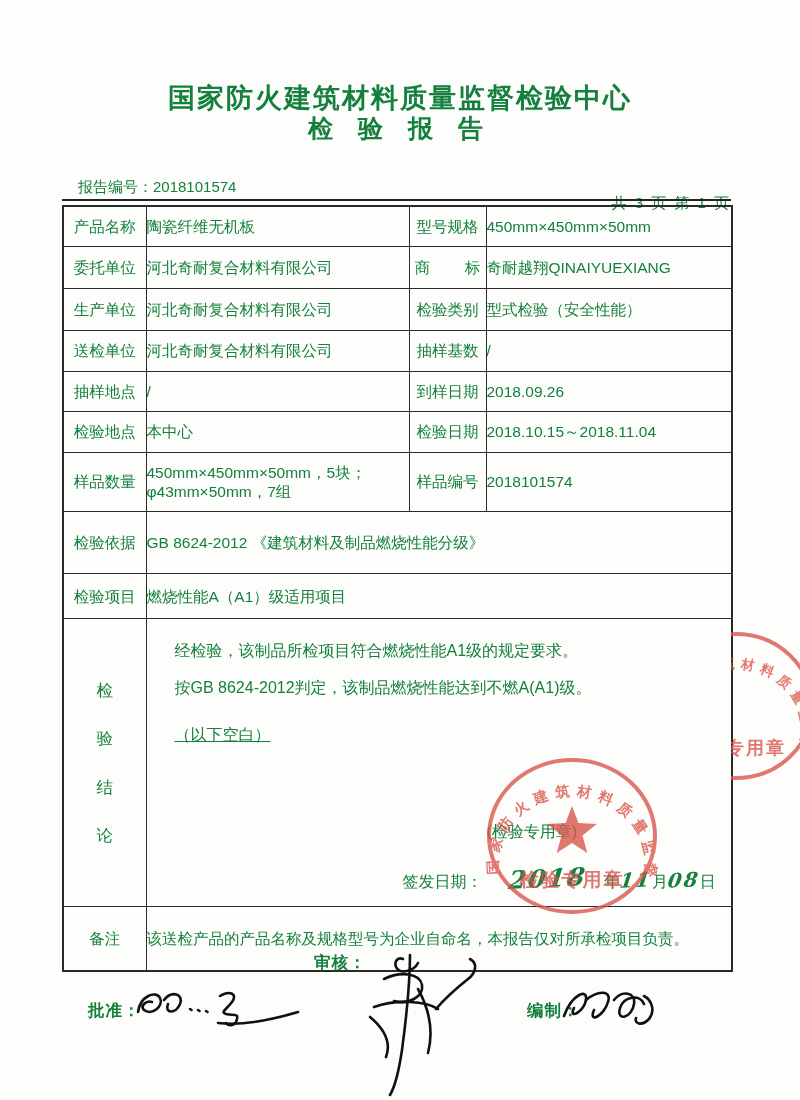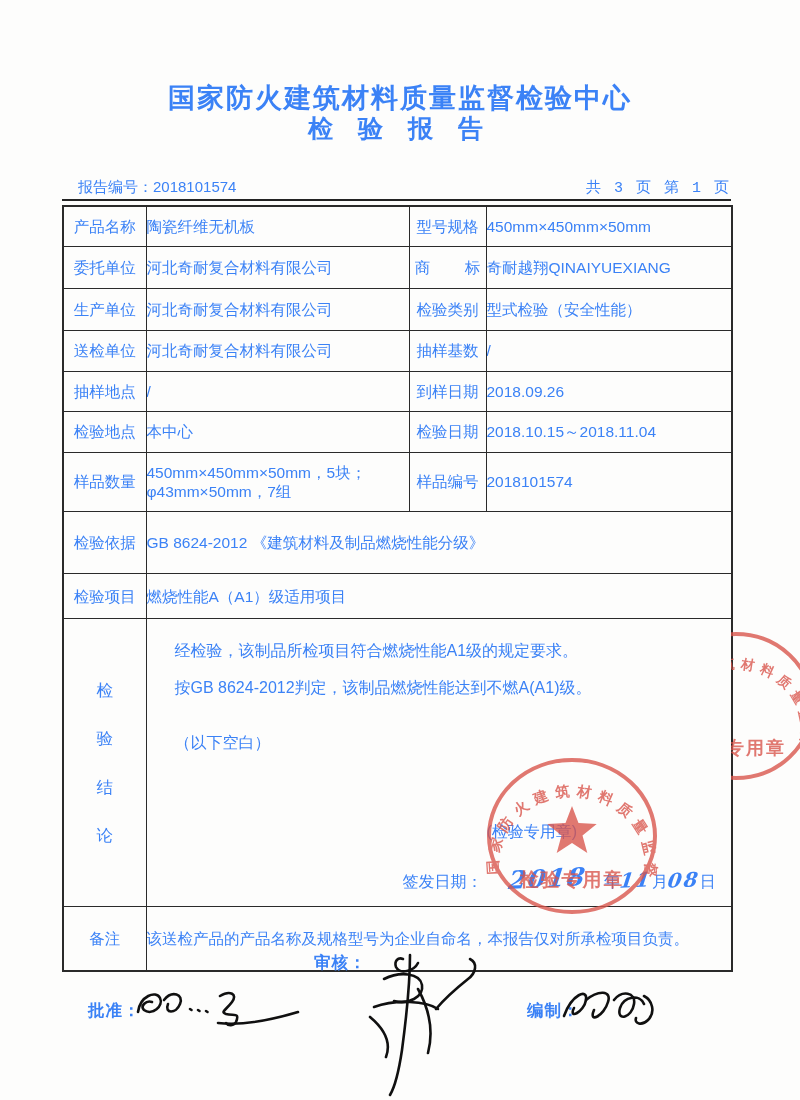--- a/index.html
+++ b/index.html
@@ -1,33 +1,33 @@
 <!DOCTYPE html>
 <html><head>
 <meta charset="utf-8">
 <style>
   html,body{margin:0;padding:0;background:#e9e9e9;}
   .page{
     position:relative;width:800px;height:1100px;margin:0 auto;
     background:#fdfdfc;overflow:hidden;
     font-family:"Liberation Sans","DejaVu Sans",sans-serif;
-    color:#3b82f6;
+    color:#15803d;
   }
   
   .org-title{
     position:absolute;top:80px;left:0;width:100%;text-align:center;
     font-size:27px;font-weight:bold;letter-spacing:2px;
   }
   .doc-title{
     position:absolute;top:112px;left:0;width:100%;text-align:center;
     font-size:25px;font-weight:bold;letter-spacing:9px;
   }
   .report-line{position:absolute;top:178px;left:62px;width:669px;font-size:15px;}
   .report-no{position:absolute;left:16px;top:0;}
-  .page-info{position:absolute;right:0;top:0;letter-spacing:2px;font-family:Liberation Mono, monospace;}
+  .page-info{position:absolute;right:0;top:16px;letter-spacing:2px;}
   .head-rule{position:absolute;top:199px;left:62px;width:669px;height:2px;background:#242424;}
 
   
   table.report{
     position:absolute;left:62px;top:205px;width:669px;
     border-collapse:collapse;table-layout:fixed;
     border:2.5px solid #2a2a2a;
   }
   table.report td{
     border:1.6px solid #2a2a2a;font-size:15.5px;line-height:1.25;
@@ -39,21 +39,21 @@
   .h40{height:40px}.h42{height:42px}.h38{height:38px}.h37{height:37px}
   .h62{height:62px}.h45{height:45px}.h288{height:288px}.h64{height:64px}
   
   td.concl-label .vstack{
     display:flex;flex-direction:column;align-items:center;gap:28px;font-size:16.5px;
   }
   td.concl{position:relative;padding:0;}
   .c-line{position:absolute;left:28px;font-size:16px;white-space:nowrap;}
   .c-line1{top:22px;}
   .c-line2{top:59px;}
-  .c-line3{top:114px;}
+  .c-line3{top:106px;text-decoration:underline;}
   .seal-note{position:absolute;left:340px;top:203px;font-size:16px;}
   .issue-line{
     position:absolute;left:256px;top:244px;display:flex;align-items:baseline;
     font-size:16px;white-space:nowrap;
   }
   .issue-line .gap1{width:26px;display:inline-block;}
   .issue-line .gap2{width:18px;display:inline-block;}
   .hw{
     font-family:"DejaVu Serif","Liberation Serif",serif;
     font-style:italic;transform:skewX(-10deg) rotate(-3deg);

